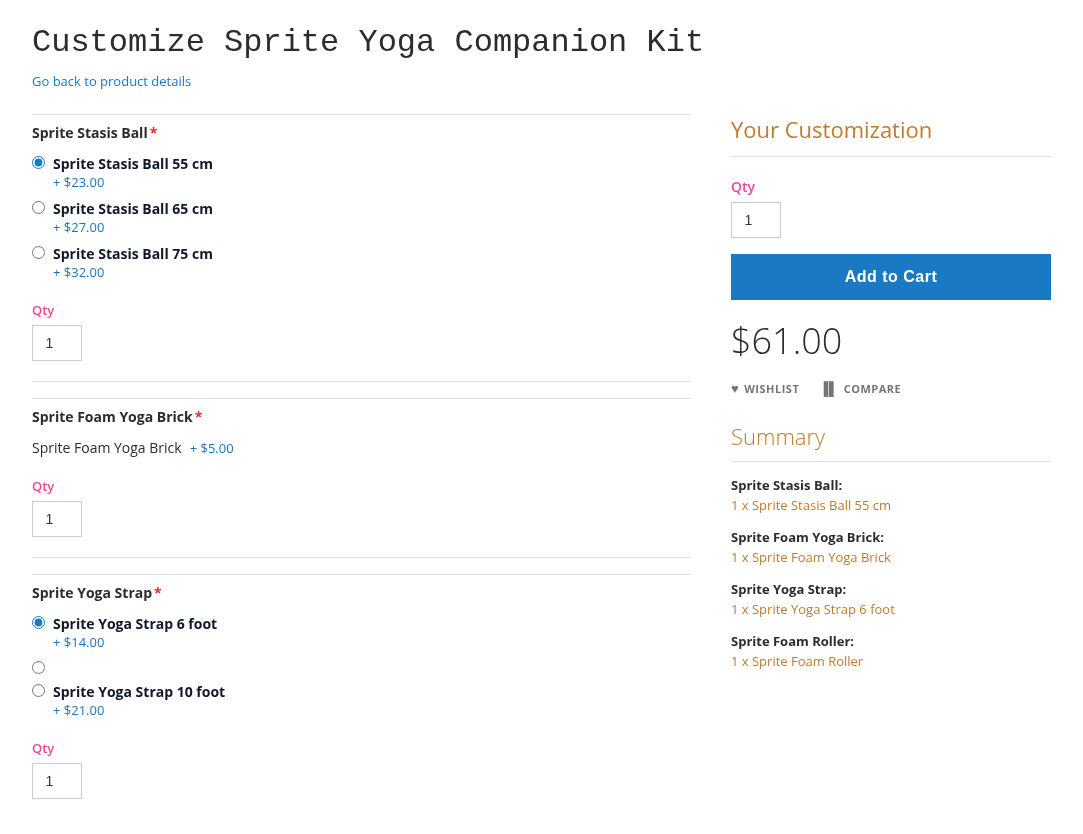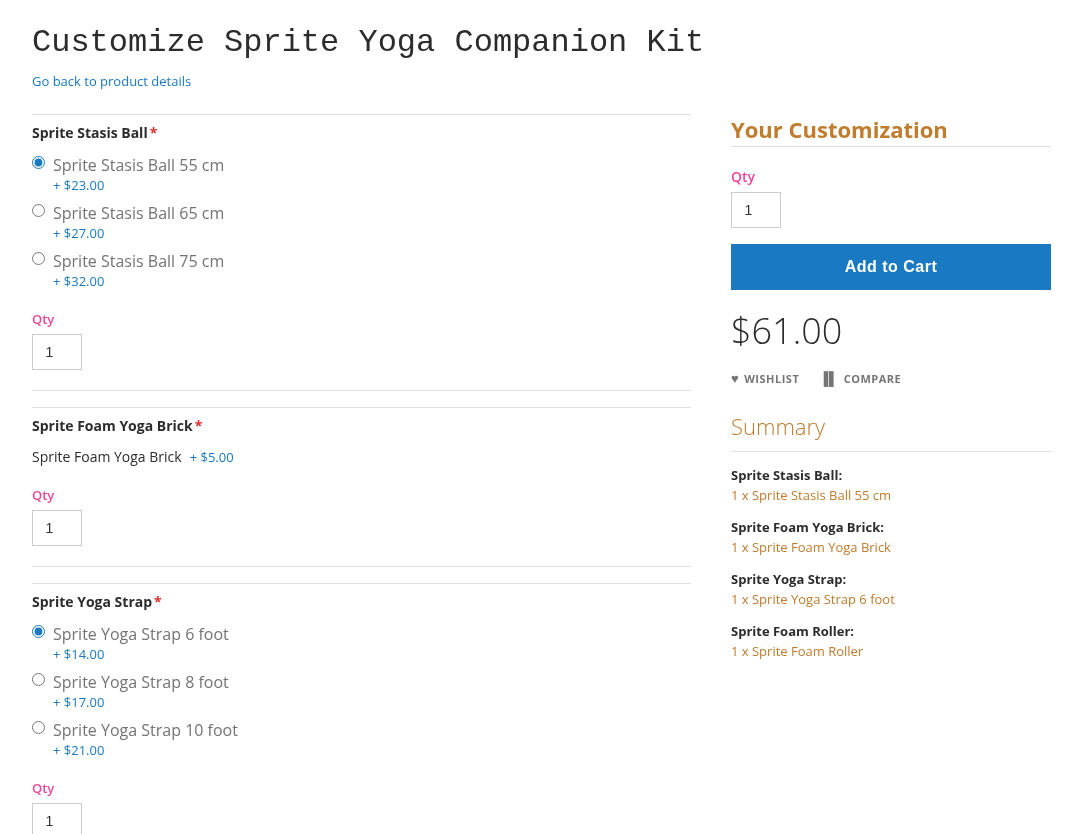--- a/index.html
+++ b/index.html
@@ -62,22 +62,23 @@
       margin-top: 2px;
       margin-right: 8px;
       cursor: pointer;
       accent-color: #1979c3;
     }
     .option-label {
       display: flex;
       flex-direction: column;
     }
     .option-name {
-      color: #737373;
-      font-size: 16px;
+      color: #0f172a;
+      font-size: 14px;
+      font-weight: bold;
     }
     .option-price {
       color: #1979c3;
       font-size: 13px;
     }
     .qty-label {
       font-size: 13px;
       font-weight: 600;
       color: #ec4899;
       margin-bottom: 6px;
@@ -100,24 +101,24 @@
       margin-bottom: 8px;
       font-size: 14px;
       color: #2c2c2c;
     }
     .single-option .option-price {
       color: #1979c3;
     }
     
     .sidebar-title {
       font-size: 22px;
-      font-weight: 700;
+      font-weight: 400;
       color: #c07b2d;
       border-bottom: 1px solid #e0e0e0;
-      padding-bottom: 2px;
+      padding-bottom: 12px;
       margin-bottom: 16px;
     }
     .qty-section {
       margin-bottom: 16px;
     }
     .qty-section .qty-label {
       font-size: 14px;
       font-weight: 600;
       margin-bottom: 6px;
     }
@@ -248,24 +249,20 @@
       </div>
       <label class="radio-option">
         <input type="radio" name="yoga-strap" checked="" style="">
         <span class="option-label">
           <span class="option-name">Sprite Yoga Strap 6 foot</span>
           <span class="option-price">+ $14.00</span>
         </span>
       </label>
       <label class="radio-option">
         <input type="radio" name="yoga-strap" style="">
-        <span class="option-label">
-          <span class="option-name">Sprite Yoga Strap 8 foot</span>
-          <span class="option-price">+ $17.00</span>
-        </span>
       </label>
       <label class="radio-option">
         <input type="radio" name="yoga-strap" style="">
         <span class="option-label">
           <span class="option-name">Sprite Yoga Strap 10 foot</span>
           <span class="option-price">+ $21.00</span>
         </span>
       </label>
       <div class="qty-label">Qty</div>
       <input class="qty-input" type="number" value="1" min="1" style="">

